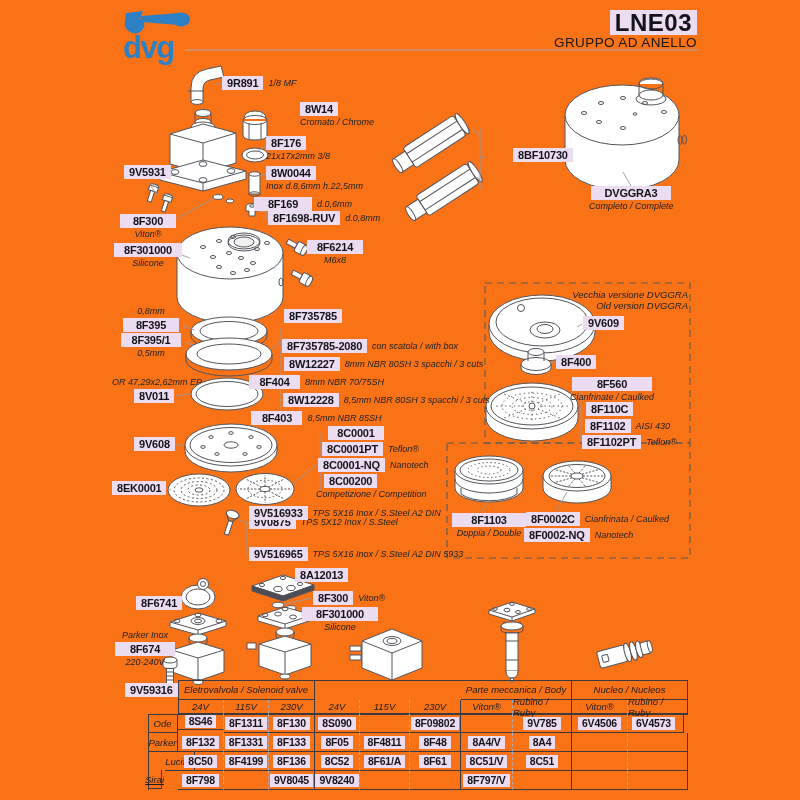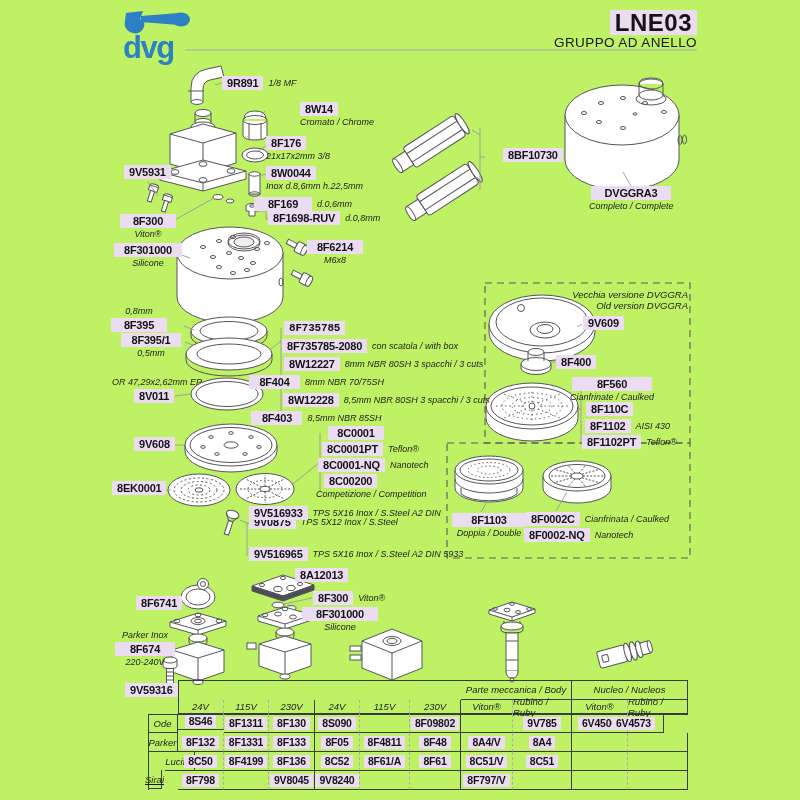--- a/index.html
+++ b/index.html
@@ -1,16 +1,16 @@
 <!DOCTYPE html>
 <html><head>
 <meta charset="utf-8">
 <style>
   html,body{margin:0;padding:0;background:#fff;}
-  .page{position:relative;width:800px;height:800px;background:#bef264;overflow:hidden;
+  .page{position:relative;width:800px;height:800px;background:#f97316;overflow:hidden;
         font-family:"Liberation Sans",sans-serif;outline:1px solid #d8d8d8;}
   
   .brand-title{position:absolute;right:103px;top:10px;text-align:right;color:#161616;}
   .brand-title .code{font-size:24px;font-weight:bold;letter-spacing:.5px;line-height:1.05;}
   .brand-title .sub{font-size:13.5px;letter-spacing:.4px;}
   
   .plabel{position:absolute;white-space:nowrap;z-index:5;}
   .plabel.c{text-align:center;}
   .coderow{display:flex;align-items:center;gap:5px;}
   .plabel.c .coderow{justify-content:center;}
@@ -469,44 +469,44 @@
           <span class="code" style="min-width: 58px;">8F301000</span>
         </div>
         <div class="spec below">Silicone</div>
       </div>
       <div class="plabel c" style="left: 305px; top: 240px; width: 60px;">
         <div class="coderow">
           <span class="code" style="min-width: 46px;">8F6214</span>
         </div>
         <div class="spec below">M6x8</div>
       </div>
-      <div class="plabel" style="left: 478px; top: 148px; padding-left: 25px;">
+      <div class="plabel" style="left: 488px; top: 148px; padding-left: 25px;">
         <div class="coderow">
           <span class="code">8BF10730</span>
         </div>
       </div>
       <div class="plabel c" style="left: 589px; top: 186px; width: 84px;">
         <div class="coderow">
           <span class="code" style="min-width: 70px;">DVGGRA3</span>
         </div>
         <div class="spec below">Completo / Complete</div>
       </div>
-      <div class="plabel c" style="left: 109px; top: 306px; width: 60px; text-align: center;">
+      <div class="plabel c" style="left: 121px; top: 306px; width: 60px; text-align: center;">
         <div class="spec above">0,8mm</div>
         <div class="coderow">
           <span class="code" style="min-width: 46px;">8F395</span>
         </div>
       </div>
       <div class="plabel c" style="left: 119px; top: 333px; width: 64px;">
         <div class="coderow">
           <span class="code" style="min-width: 50px;">8F395/1</span>
         </div>
         <div class="spec below">0,5mm</div>
       </div>
-      <div class="plabel" style="left: 284px; top: 321px; font-family: Liberation Mono, monospace;">
+      <div class="plabel" style="left: 284px; top: 309px;">
         <div class="coderow">
           <span class="code">8F735785</span>
         </div>
       </div>
       <div class="plabel" style="left: 282px; top: 339px;">
         <div class="coderow">
           <span class="code">8F735785-2080</span>
           <span class="spec side">con scatola / with box</span>
         </div>
       </div>
@@ -674,20 +674,21 @@
       <div class="plabel" style="left: 125px; top: 683px;">
         <div class="coderow">
           <span class="code">9V59316</span>
         </div>
       </div>
     </div>
 
   <div class="tbl" id="ptable">
       <div class="edge" style="left: 30px; top: 0px; width: 510px; height: 34px; border-left: 1px solid rgb(58, 58, 66); border-top: 1px solid rgb(58, 58, 66);"></div>
       <div class="edge" style="left: 0px; top: 34px; width: 540px; height: 76px; border-left: 1px solid rgb(58, 58, 66); border-top: 1px solid rgb(58, 58, 66);"></div>
+      <div class="cell hdr" style="left: 30px; top: 0px; width: 137px; height: 20px; border-right: 1px solid rgb(58, 58, 66); border-bottom: 1px solid rgb(58, 58, 66);">Eletrovalvola / Solenoid valve</div>
       <div class="cell hdr" style="left: 30px; top: 20px; width: 46px; height: 14px; border-right: 1px dashed rgb(171, 171, 184); border-bottom: 1px solid rgb(58, 58, 66);">24V</div>
       <div class="cell hdr" style="left: 76px; top: 20px; width: 45px; height: 14px; border-right: 1px dashed rgb(171, 171, 184); border-bottom: 1px solid rgb(58, 58, 66);">115V</div>
       <div class="cell hdr" style="left: 121px; top: 20px; width: 46px; height: 14px; border-right: 1px solid rgb(58, 58, 66); border-bottom: 1px solid rgb(58, 58, 66);">230V</div>
       <div class="cell hdr" style="left: 167px; top: 20px; width: 45px; height: 14px; border-right: 1px dashed rgb(171, 171, 184); border-bottom: 1px solid rgb(58, 58, 66);">24V</div>
       <div class="cell hdr" style="left: 212px; top: 20px; width: 50px; height: 14px; border-right: 1px dashed rgb(171, 171, 184); border-bottom: 1px solid rgb(58, 58, 66);">115V</div>
       <div class="cell hdr" style="left: 262px; top: 20px; width: 51px; height: 14px; border-right: 1px solid rgb(58, 58, 66); border-bottom: 1px solid rgb(58, 58, 66);">230V</div>
       <div class="cell hdr" style="left: 313px; top: 0px; width: 111px; height: 20px; border-right: 1px solid rgb(58, 58, 66); border-bottom: 1px solid rgb(58, 58, 66);">Parte meccanica / Body</div>
       <div class="cell hdr" style="left: 313px; top: 20px; width: 52px; height: 14px; border-right: 1px dashed rgb(171, 171, 184); border-bottom: 1px solid rgb(58, 58, 66);">Viton®</div>
       <div class="cell hdr" style="left: 365px; top: 20px; width: 59px; height: 14px; border-right: 1px solid rgb(58, 58, 66); border-bottom: 1px solid rgb(58, 58, 66);">Rubino / Ruby</div>
       <div class="cell hdr" style="left: 424px; top: 0px; width: 116px; height: 20px; border-right: 1px solid rgb(58, 58, 66); border-bottom: 1px solid rgb(58, 58, 66);">Nucleo / Nucleos</div>
@@ -710,21 +711,21 @@
       <div class="cell " style="left: 262px; top: 34px; width: 51px; height: 19px; border-right: 1px solid rgb(58, 58, 66); border-bottom: 1px solid rgb(58, 58, 66);">
         <span class="pc">8F09802</span>
       </div>
       <div class="cell " style="left: 313px; top: 34px; width: 52px; height: 19px; border-right: 1px dashed rgb(171, 171, 184); border-bottom: 1px solid rgb(58, 58, 66);"></div>
       <div class="cell " style="left: 365px; top: 34px; width: 59px; height: 19px; border-right: 1px solid rgb(58, 58, 66); border-bottom: 1px solid rgb(58, 58, 66); text-align: right;">
         <span class="pc">9V785</span>
       </div>
       <div class="cell " style="left: 424px; top: 34px; width: 56px; height: 19px; border-right: 1px dashed rgb(171, 171, 184); border-bottom: 1px solid rgb(58, 58, 66);">
         <span class="pc">6V4506</span>
       </div>
-      <div class="cell " style="left: 456px; top: 34px; width: 60px; height: 19px; border-right: 1px solid rgb(58, 58, 66); border-bottom: 1px solid rgb(58, 58, 66); text-align: center;">
+      <div class="cell " style="left: 476px; top: 34px; width: 60px; height: 19px; border-right: 1px solid rgb(58, 58, 66); border-bottom: 1px solid rgb(58, 58, 66); text-align: center;">
         <span class="pc">6V4573</span>
       </div>
       <div class="cell hdr" style="left: 0px; top: 53px; width: 30px; height: 19px; border-right: 1px solid rgb(58, 58, 66); border-bottom: 1px solid rgb(58, 58, 66);">Parker</div>
       <div class="cell " style="left: 30px; top: 53px; width: 46px; height: 19px; border-right: 1px dashed rgb(171, 171, 184); border-bottom: 1px solid rgb(58, 58, 66);">
         <span class="pc">8F132</span>
       </div>
       <div class="cell " style="left: 76px; top: 53px; width: 45px; height: 19px; border-right: 1px dashed rgb(171, 171, 184); border-bottom: 1px solid rgb(58, 58, 66);">
         <span class="pc">8F1331</span>
       </div>
       <div class="cell " style="left: 121px; top: 53px; width: 46px; height: 19px; border-right: 1px solid rgb(58, 58, 66); border-bottom: 1px solid rgb(58, 58, 66);">

